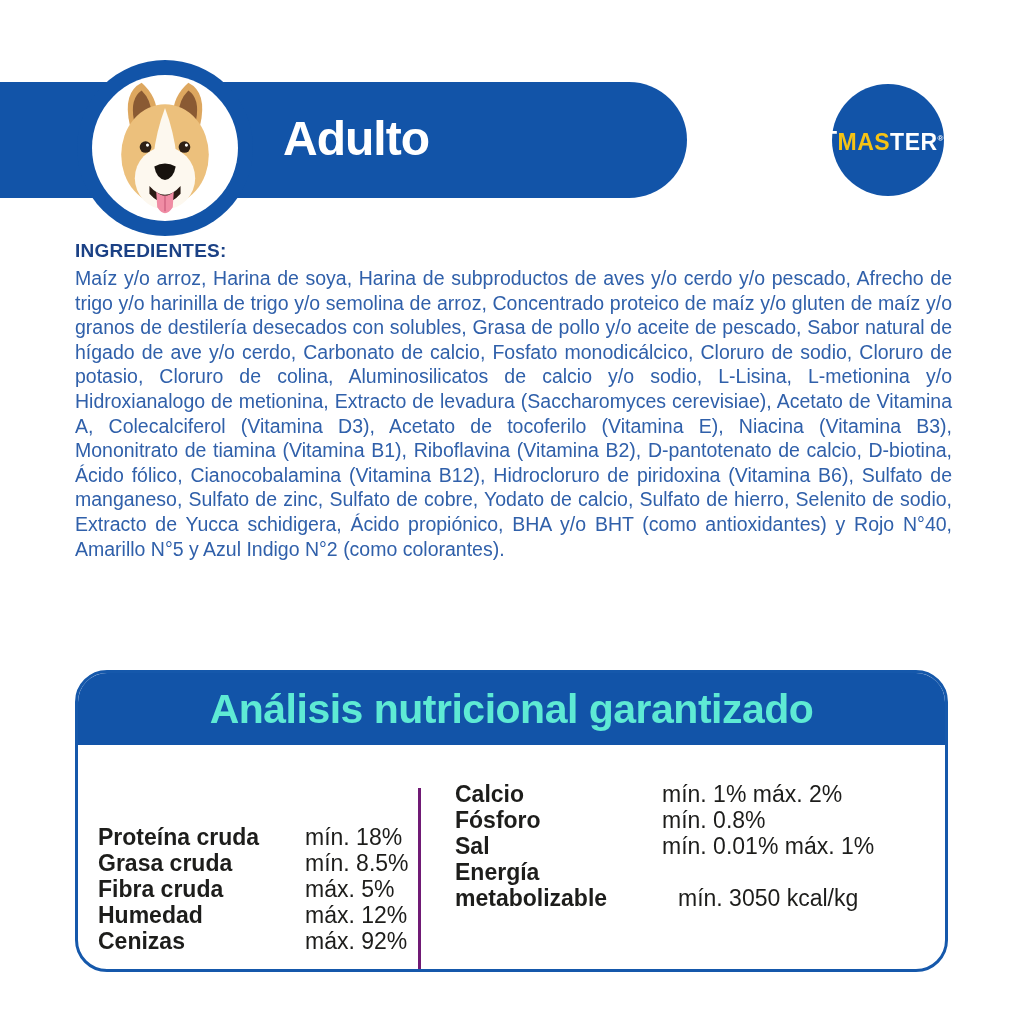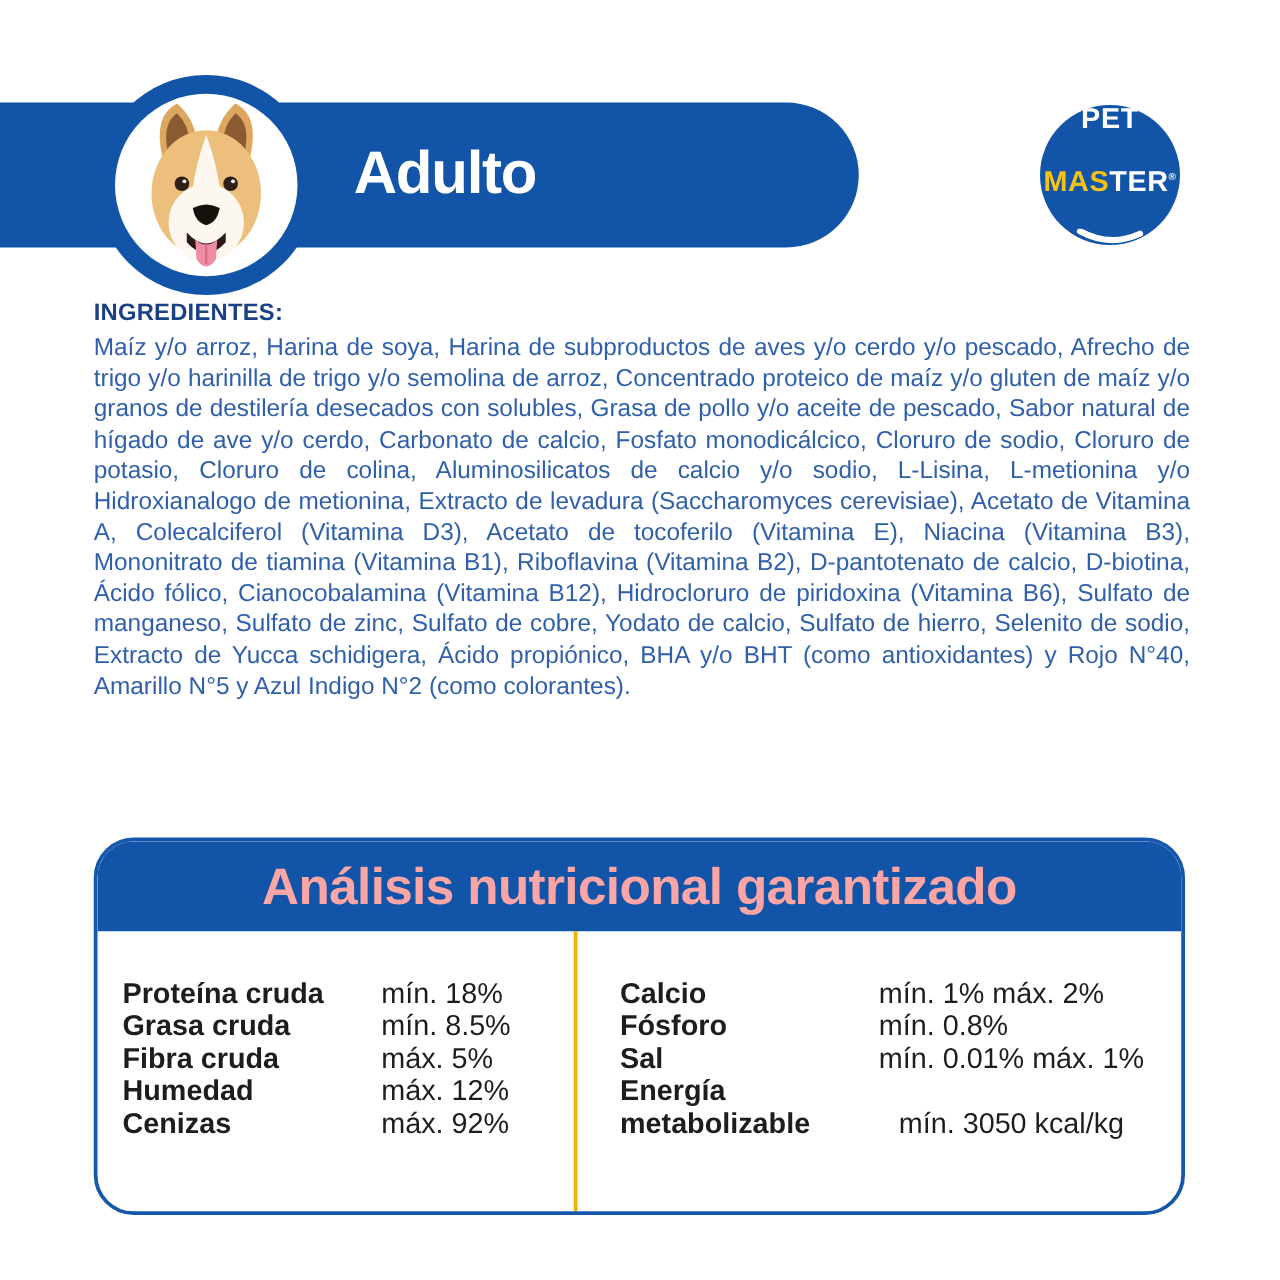--- a/index.html
+++ b/index.html
@@ -34,22 +34,22 @@
     background:#ffffff; border-radius:50%;
     overflow:hidden;
   }
   .dog-inner svg { width:100%; height:100%; display:block; }
 
   
   .logo {
     position:absolute; left:832px; top:84px;
     width:112px; height:112px;
     background:#1254a8; border-radius:50%;
-    display:flex; flex-direction:column;
-    align-items:center; justify-content:space-between;
+    display:flex; flex-direction:row;
+    align-items:center; justify-content:flex-end;
   }
   .logo-line { font-weight:bold; font-size:23px; line-height:21px; color:#ffffff; letter-spacing:0.5px; }
   .logo-line .mas { color:#f6c315; }
   .logo-line sup { font-size:8px; vertical-align:super; }
   .logo-swoosh { margin-top:2px; }
 
   
   .ingredients {
     position:absolute; left:75px; top:240px; width:877px;
   }
@@ -71,29 +71,29 @@
     width:873px; height:302px;
     border:3px solid #1558ab; border-radius:32px;
     box-sizing:border-box; background:#ffffff;
     overflow:hidden;
   }
   .nutri-header {
     height:72px; background:#1254a8;
     display:flex; align-items:center; justify-content:center;
   }
   .nutri-title {
-    color:#fca5a5; font-size:41px; font-weight:bold;
+    color:#5eead4; font-size:41px; font-weight:bold;
     letter-spacing:-0.5px;
   }
   .nutri-body { display:flex; height:calc(100% - 72px); }
   .nutri-col {
     box-sizing:border-box; padding-top:36px;
     color:#1d1d1b; font-size:23px;
   }
-  .nutri-col.left  { width:384px; border-right:3px solid #eab308; padding-left:20px; }
+  .nutri-col.left  { width:343px; border-right:3px solid #701a75; padding-left:20px;margin-top:43px; }
   .nutri-col.right { flex:1; padding-left:34px; }
   .nrow { display:flex; line-height:26px; }
   .nrow .lbl { font-weight:bold; width:207px; flex:none; }
   .nrow .val { font-weight:normal; white-space:nowrap; }
   .nrow.wrap2 { align-items:flex-end;gap:16px; }
   .nrow.wrap2 .lbl { width:180px; }
   .nrow.wrap2 .val { margin-left:27px; }
 </style>
 </head>
 <body>

